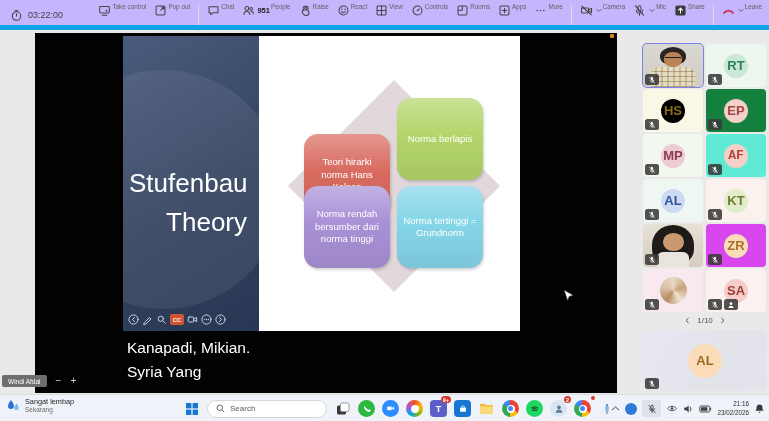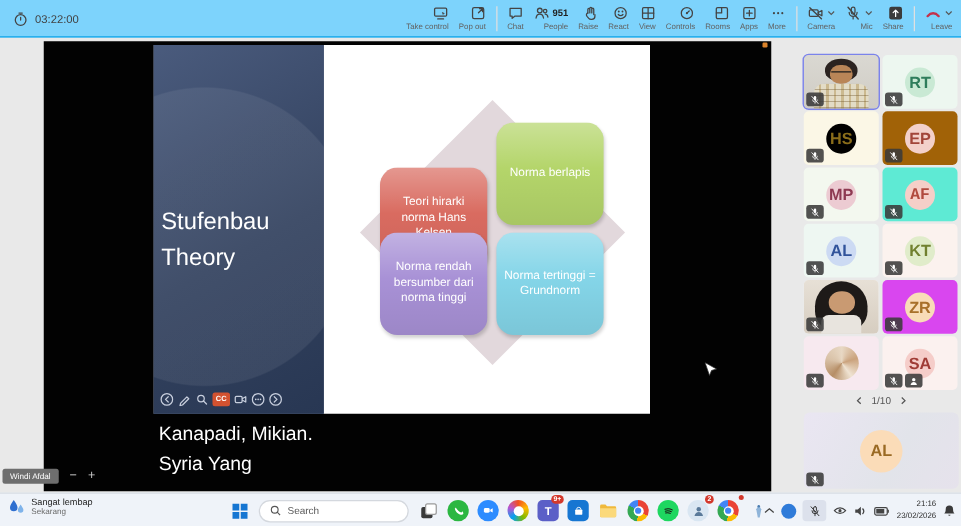--- a/index.html
+++ b/index.html
@@ -1,36 +1,36 @@
 <!DOCTYPE html>
 <html><head>
 <meta charset="utf-8">
 <style>
   *{margin:0;padding:0;box-sizing:border-box}
   body{font-family:"Liberation Sans",sans-serif}
   .root{position:relative;width:769px;height:421px;background:#e9e9e9;overflow:hidden}
 
   
-  .topbar{position:absolute;top:0;left:0;right:0;height:30px;background:#7dd3fc;border-bottom:1px solid #0ea5e9}
+  .topbar{position:absolute;top:0;left:0;right:0;height:30px;background:#c4b5fd;border-bottom:5px solid #0ea5e9}
   .timer{position:absolute;left:10px;top:0;height:30px;display:flex;align-items:center;gap:5px;color:#424242;font-size:9px}
   .tb-right{position:absolute;right:3px;top:2px;display:flex;align-items:flex-start}
-  .tb-btn{display:flex;flex-direction:column;align-items:flex-end;gap:1px;padding:1px 4px;font-size:6.3px;color:#616161;cursor:pointer;white-space:nowrap}
+  .tb-btn{display:flex;flex-direction:row;align-items:flex-start;gap:1px;padding:1px 4px;font-size:6.3px;color:#616161;cursor:pointer;white-space:nowrap}
   .tb-ico{height:14px;display:flex;align-items:center;gap:2px}
   .i{width:13px;height:13px;stroke:#444;fill:none;stroke-width:1.1;stroke-linecap:round;stroke-linejoin:round}
   .chev{width:6px;height:5px;margin-left:1px}
   .vdiv{width:1px;height:20px;background:#e0e0e0;margin:3px 4px 0}
   .count{font-size:7.5px;font-weight:bold;color:#212121}
 
   
   .stage{position:absolute;left:35px;top:33px;width:582px;height:360px;background:#020202}
   .orange-dot{position:absolute;right:3px;top:1px;width:4px;height:4px;background:#d9822b;border-radius:1px}
   .slide{position:absolute;left:88px;top:3px;width:397px;height:295px;background:#fff}
   .slide-left{position:absolute;left:0;top:0;width:136px;height:295px;overflow:hidden;
     background-image:radial-gradient(circle 120px at 30% 52%,rgba(255,255,255,.07) 99%,transparent 100%),linear-gradient(150deg,#4a5b7d 0%,#33425f 55%,#283753 100%)}
-  .slide-title{position:absolute;right:12px;top:128px;width:118px;color:#fff;font-size:19px;line-height:1.5}
+  .slide-title{position:absolute;right:12px;top:128px;width:118px;text-align:right;color:#fff;font-size:26px;line-height:1.5}
   .ppt-bar{position:absolute;left:5px;bottom:6px;display:flex;gap:3px;align-items:center}
   .pp{width:11px;height:11px;stroke:#c7cedd;fill:none;stroke-width:1;stroke-linecap:round;stroke-linejoin:round}
   .cc-btn{width:14px;height:11px;color:#fff;font-size:6px;font-weight:bold;display:flex;align-items:center;justify-content:center;border-radius:2px}
   .slide-right{position:absolute;left:136px;top:0;width:261px;height:295px}
   .diamond{position:absolute;left:60px;top:75px;width:150px;height:150px;transform:rotate(45deg)}
   .sbox{position:absolute;width:86px;height:82px;border-radius:14px;display:flex;align-items:center;justify-content:center;text-align:center;color:#fff;font-size:9.5px;line-height:1.3;padding:4px;
     background-image:linear-gradient(180deg,rgba(255,255,255,.3),rgba(255,255,255,0) 45%,rgba(0,0,0,.07));box-shadow:1px 2px 3px rgba(0,0,0,.18)}
   .captions{position:absolute;left:92px;top:303px;color:#fff;font-size:15.5px;line-height:1.55}
   .cursor{position:absolute;left:528px;top:257px;width:11px;height:12px}
 
@@ -345,21 +345,21 @@
   <div class="tile" style="left: 643px; top: 89px; background: rgb(251, 247, 230);">
     <span class="init" style="background-color: #000000; color: rgb(138, 109, 26);">HS</span>
     <span class="mic-badge">
         <svg width="8" height="8" viewBox="0 0 10 10">
           <rect x="3.8" y="1" width="2.4" height="4.4" rx="1.2" fill="#fff"></rect>
           <path d="M2.6 4.6a2.4 2.4 0 004.8 0M5 7.2v1.4" stroke="#fff" fill="none" stroke-width=".8"></path>
           <path d="M1.6 1.2l6.8 7.6" stroke="#fff" stroke-width=".9"></path>
         </svg>
       </span>
   </div>
-  <div class="tile" style="left: 706px; top: 89px; background: #a16207;">
+  <div class="tile" style="left: 706px; top: 89px; background: #15803d;">
     <span class="init" style="background-color: rgb(243, 208, 202); color: rgb(162, 69, 58);">EP</span>
     <span class="mic-badge">
         <svg width="8" height="8" viewBox="0 0 10 10">
           <rect x="3.8" y="1" width="2.4" height="4.4" rx="1.2" fill="#fff"></rect>
           <path d="M2.6 4.6a2.4 2.4 0 004.8 0M5 7.2v1.4" stroke="#fff" fill="none" stroke-width=".8"></path>
           <path d="M1.6 1.2l6.8 7.6" stroke="#fff" stroke-width=".9"></path>
         </svg>
       </span>
   </div>
   <div class="tile" style="left: 643px; top: 134px; background: rgb(243, 248, 239);">

